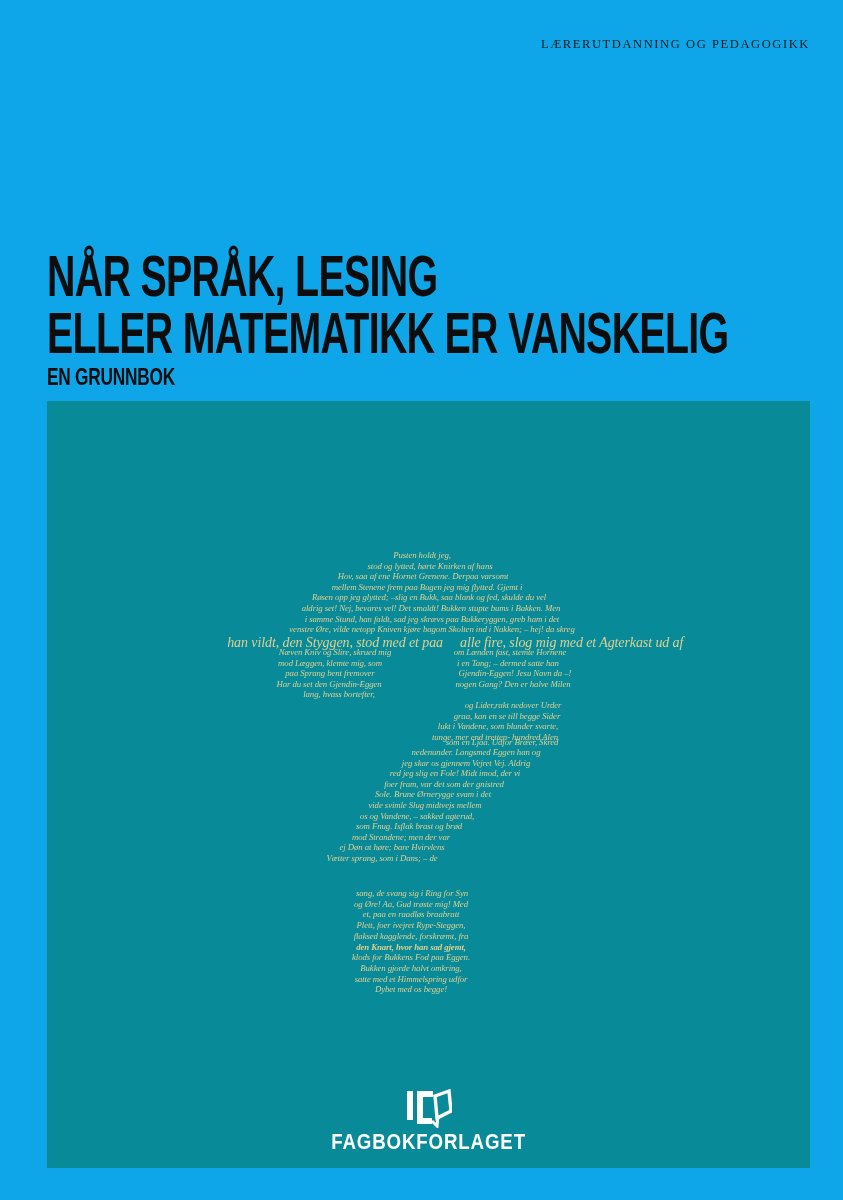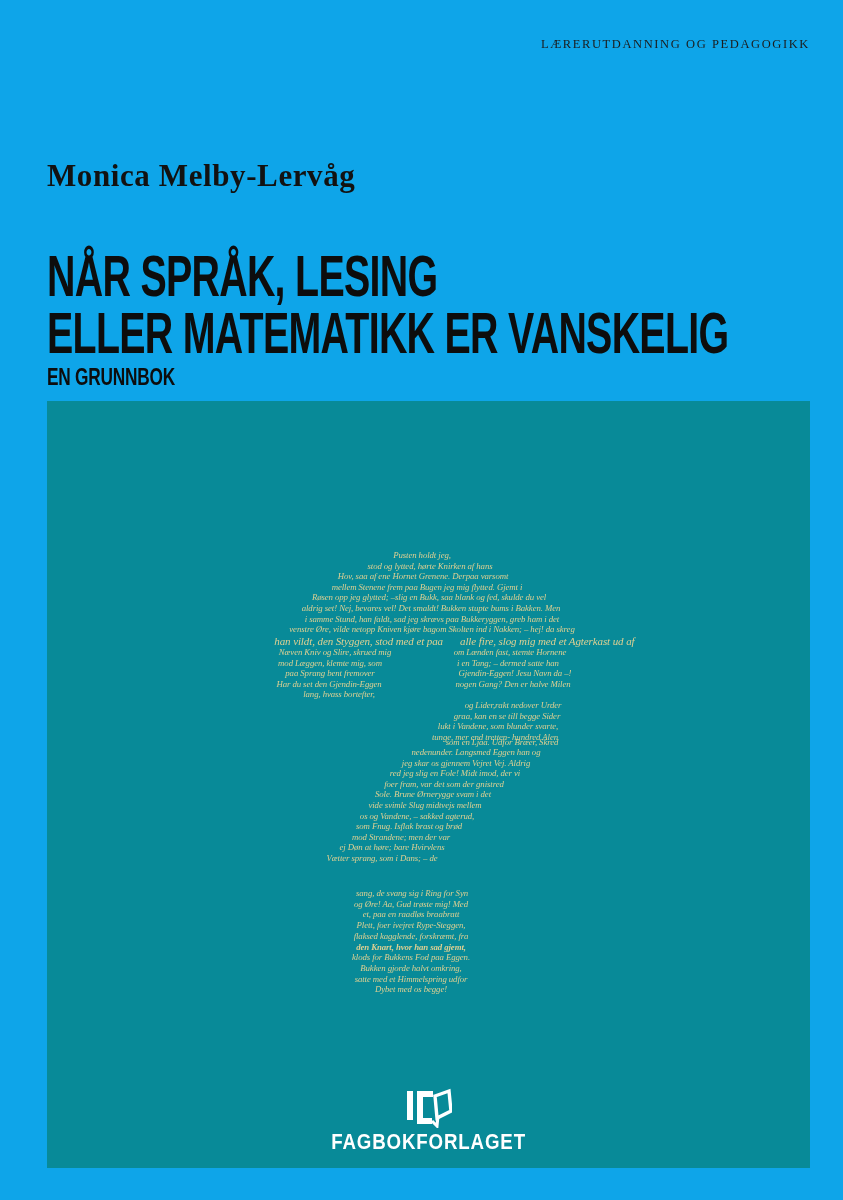--- a/index.html
+++ b/index.html
@@ -69,21 +69,21 @@
     font-size:8.8px;
     letter-spacing:-0.1px;
     color:#ded092;
   }
   .qline-split{position:absolute;left:0;width:763px;height:11px;}
   .qline-split span{
     position:absolute;top:0;
     white-space:pre;
     font-family:"Liberation Serif",serif;
     font-style:italic;
-    font-size:11px;
+    font-size:14px;
     letter-spacing:-0.1px;
     color:#ded092;
   }
   .split-left{right:367px;}
   .split-right{left:413px;}
   .publisher{
     position:absolute;
     left:0;right:0;top:686px;
     display:flex;flex-direction:column;align-items:center;
   }
@@ -100,21 +100,20 @@
     white-space:nowrap;
   }
 </style>
 </head>
 <body>
 
 <div class="page">
 
   <div class="series-label">LÆRERUTDANNING OG PEDAGOGIKK</div>
 
-  <div class="author">Monica Melby-Lervåg</div>
 
   <div class="title-block">
     <div class="title-line">NÅR SPRÅK, LESING</div>
     <div class="title-line">ELLER MATEMATIKK ER VANSKELIG</div>
     <div class="subtitle">EN GRUNNBOK</div>
   </div>
 
   <div class="cover-square">
 
     <div class="qmark" id="qmark">

